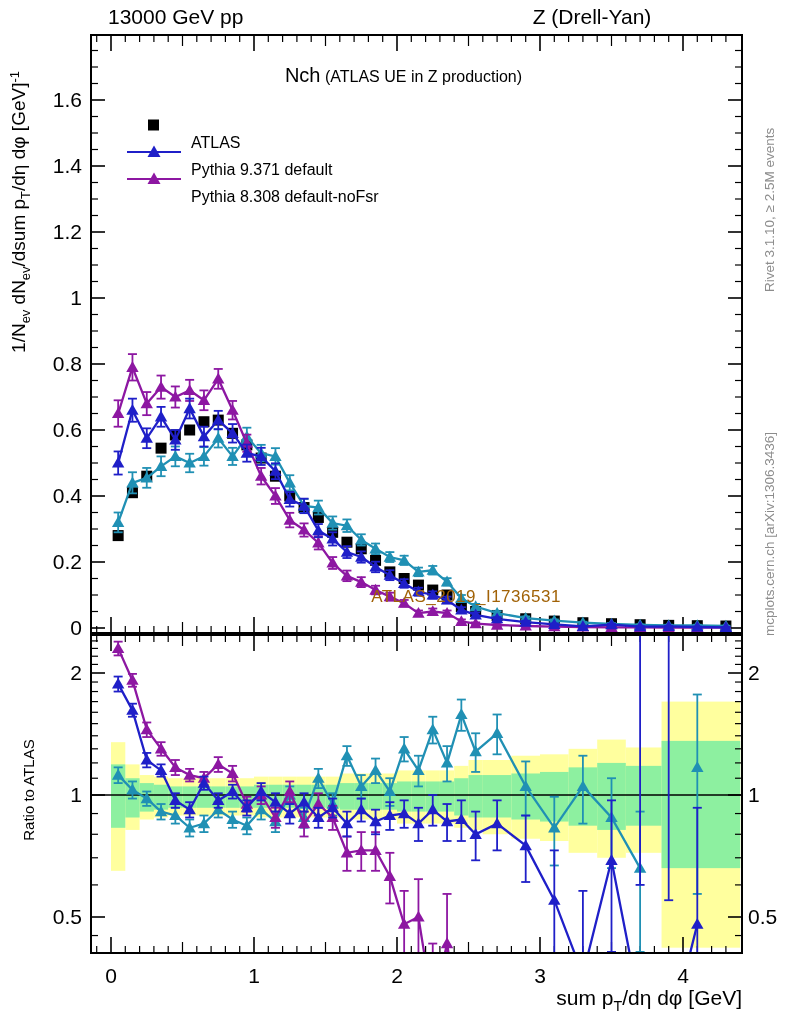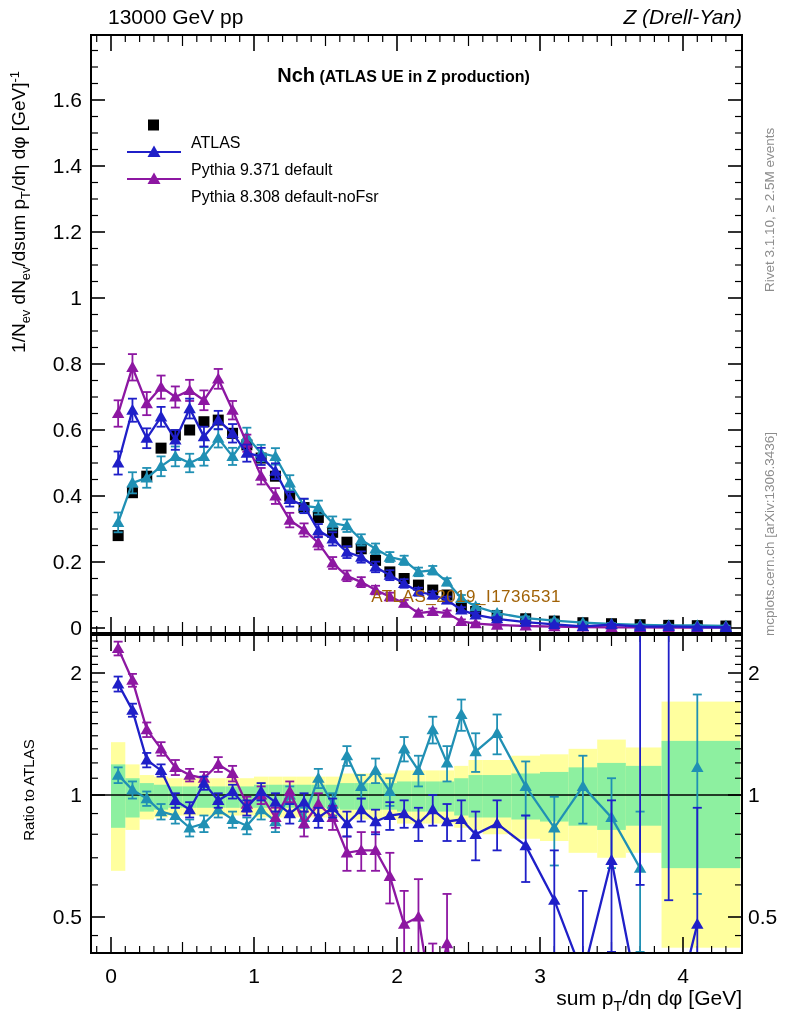--- a/index.html
+++ b/index.html
@@ -1,21 +1,21 @@
 <!DOCTYPE html>
 <html><head>
 <meta charset="utf-8">
 <style>
   html,body{margin:0;padding:0;background:#ffffff;}
   .page{position:relative;width:786px;height:1024px;background:#fff;overflow:hidden;
         font-family:"Liberation Sans", sans-serif;color:#000;}
   .hdr{position:absolute;top:5px;font-size:21px;white-space:nowrap;}
   .hdr-left{left:108px;}
-  .hdr-right{left:442px;width:300px;text-align:right;font-style:italic;}
-  .plot-title{position:absolute;left:91px;top:64px;width:625px;text-align:center;white-space:nowrap;font-weight:bold;}
+  .hdr-right{left:442px;width:300px;text-align:center;}
+  .plot-title{position:absolute;left:91px;top:64px;width:625px;text-align:center;white-space:nowrap;}
   .plot-title .t-main{font-size:20px;}
   .plot-title .t-paren{font-size:16px;}
   .legend{position:absolute;left:126px;top:111px;}
   .legend-row{display:flex;align-items:center;height:27px;}
   .legend-marker{width:56px;height:16px;position:relative;flex:0 0 56px;}
   .legend-label{margin-left:9px;font-size:16px;white-space:nowrap;margin-top:36px;}
   .vtext{position:absolute;transform-origin:0 0;transform:rotate(-90deg);white-space:nowrap;}
   .ylabel-main{left:8px;top:392px;width:360px;text-align:center;font-size:19px;}
   .ylabel-ratio{left:20px;top:874px;width:168px;text-align:center;font-size:15px;}
   .note{color:#8c8c8c;font-size:13.5px;}

